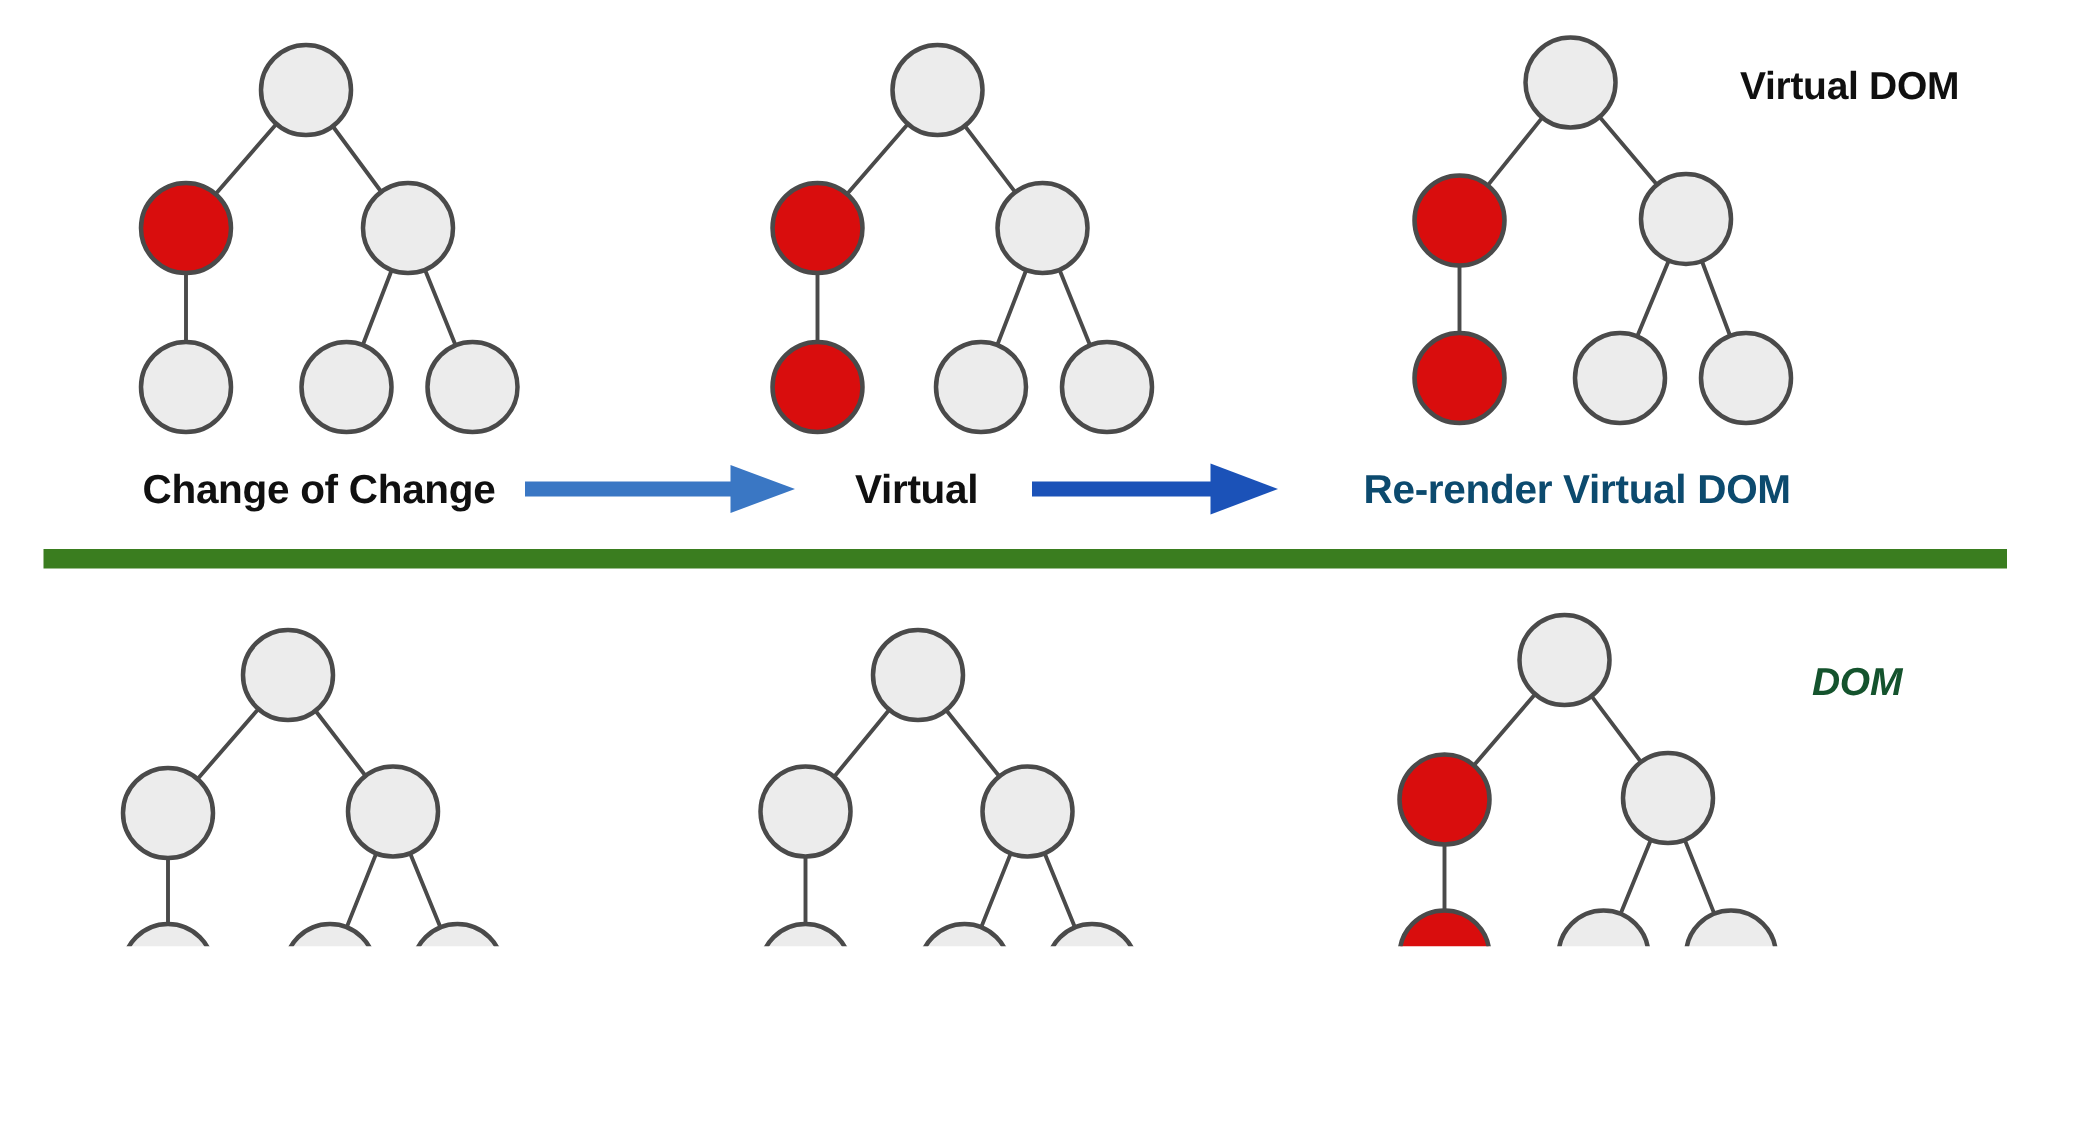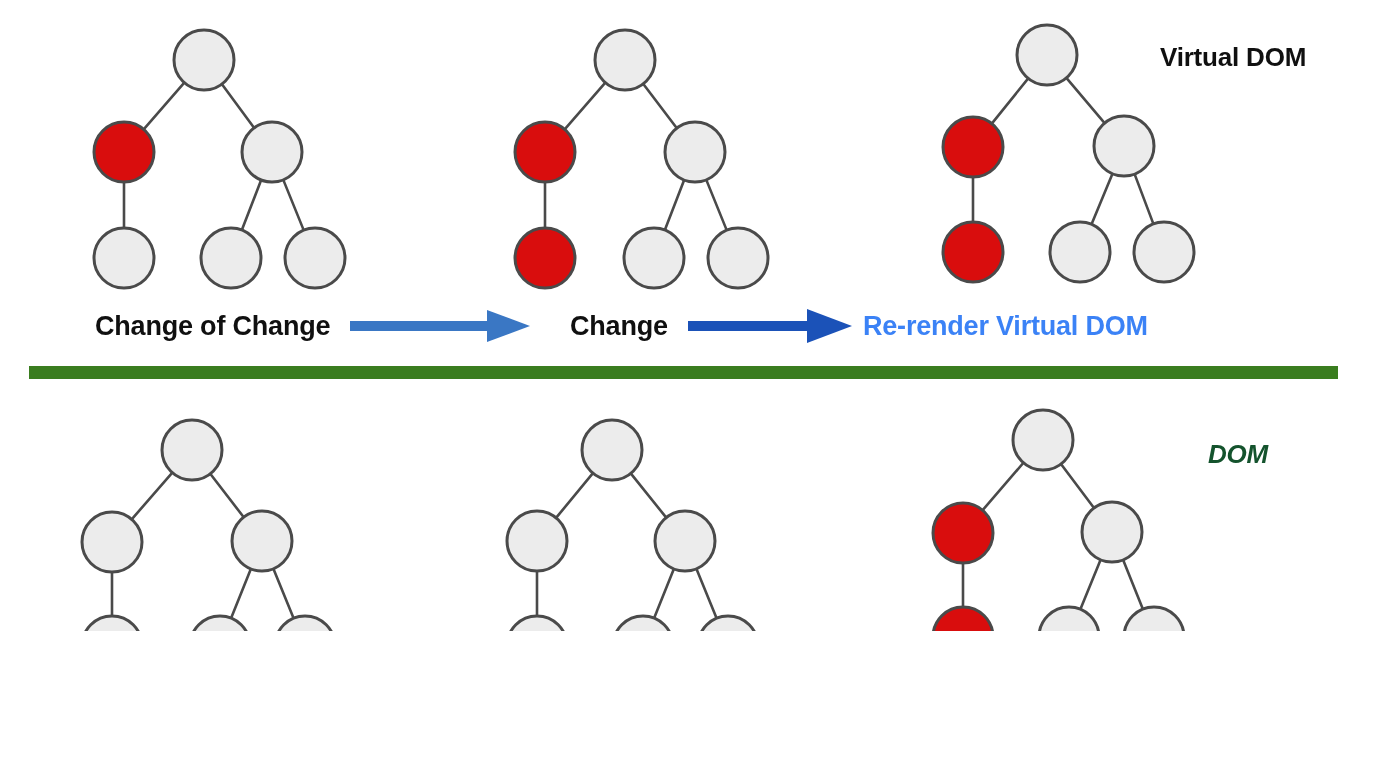--- a/index.html
+++ b/index.html
@@ -140,20 +140,20 @@
     </g>
     <rect class="divider-bar" x="29" y="366" width="1309" height="13" fill="#3a7d1f"></rect>
   </svg>
 
   <div class="label section-label" style="left: 1160px; top: 42px; color: rgb(16, 16, 16);">Virtual DOM</div>
 
   <div class="label section-label" style="left: 1208px; top: 439px; color: #14532d; font-style: italic;">DOM</div>
 
   <div class="label stage-label" style="left: 95px; top: 311px; color: rgb(16, 16, 16);">Change of Change</div>
 
-  <div class="label stage-label" style="left: 570px; top: 311px; color: rgb(16, 16, 16);">Change</div>
+  <div class="label stage-label" style="left: 570px; top: 311px; color: rgb(16, 16, 16);">Virtual</div>
 
-  <div class="label stage-label" style="left: 863px; top: 311px; color: #3b82f6;">Re-render Virtual DOM</div>
+  <div class="label stage-label" style="left: 909px; top: 311px; color: #0c4a6e;">Re-render Virtual DOM</div>
 
 
   <div class="watermark" style="left: 1124px; top: 705px; color: rgb(201, 201, 201);">掘金技术社区 @ 云鱼T</div>
 
 </div>
 
 </body></html>

